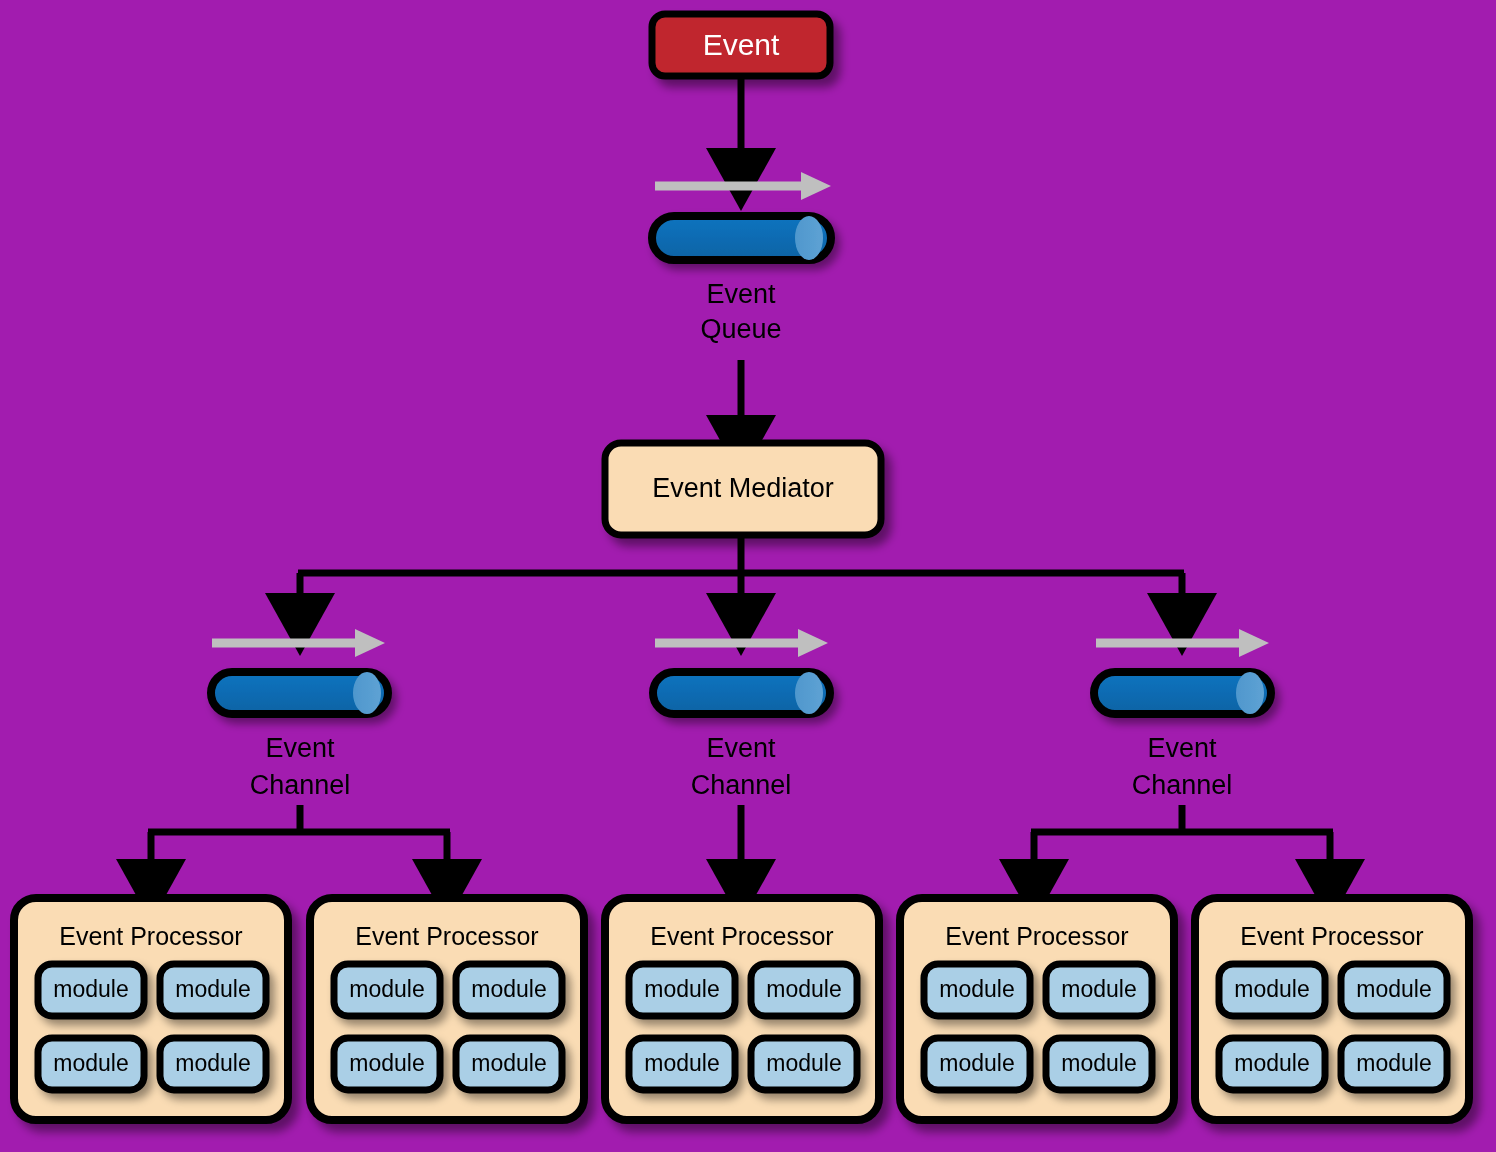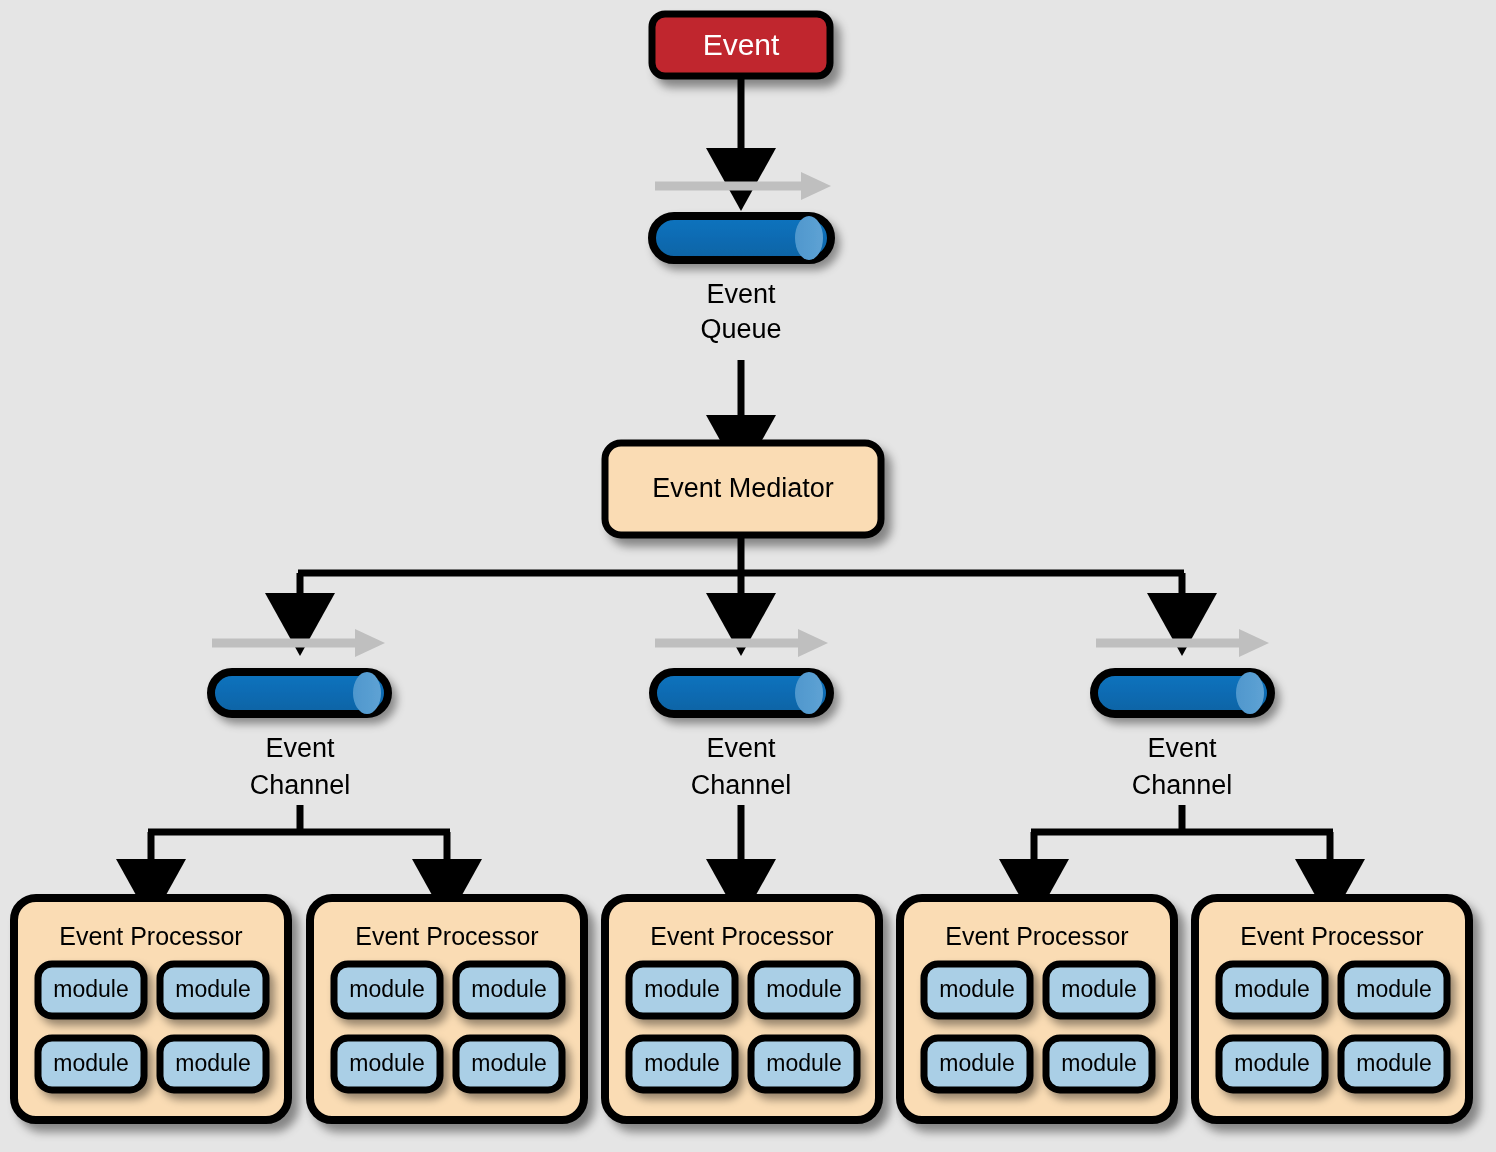--- a/index.html
+++ b/index.html
@@ -10,21 +10,21 @@
   body {
     width: 1496px;
     height: 1152px;
     font-family: "Liberation Sans", sans-serif;
     overflow: hidden;
   }
   #diagram-root {
     position: relative;
     width: 1496px;
     height: 1152px;
-    background: #e5e5e5;
+    background: #a21caf;
   }
   svg.layer {
     position: absolute;
     top: 0;
     left: 0;
     width: 1496px;
     height: 1152px;
   }
   .node-label {
     font-family: "Liberation Sans", sans-serif;

